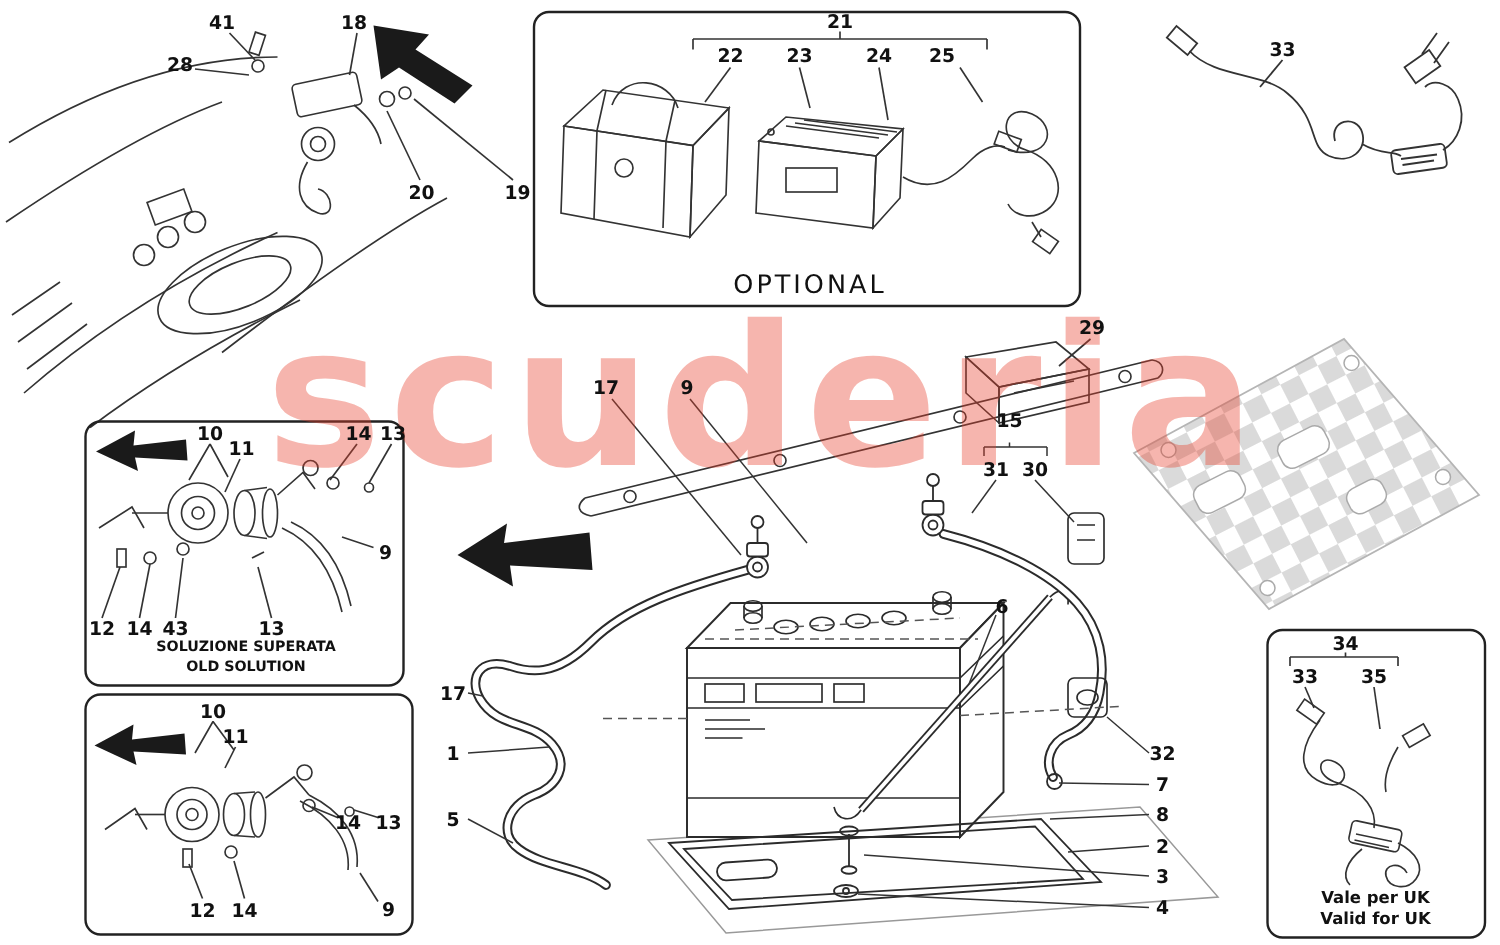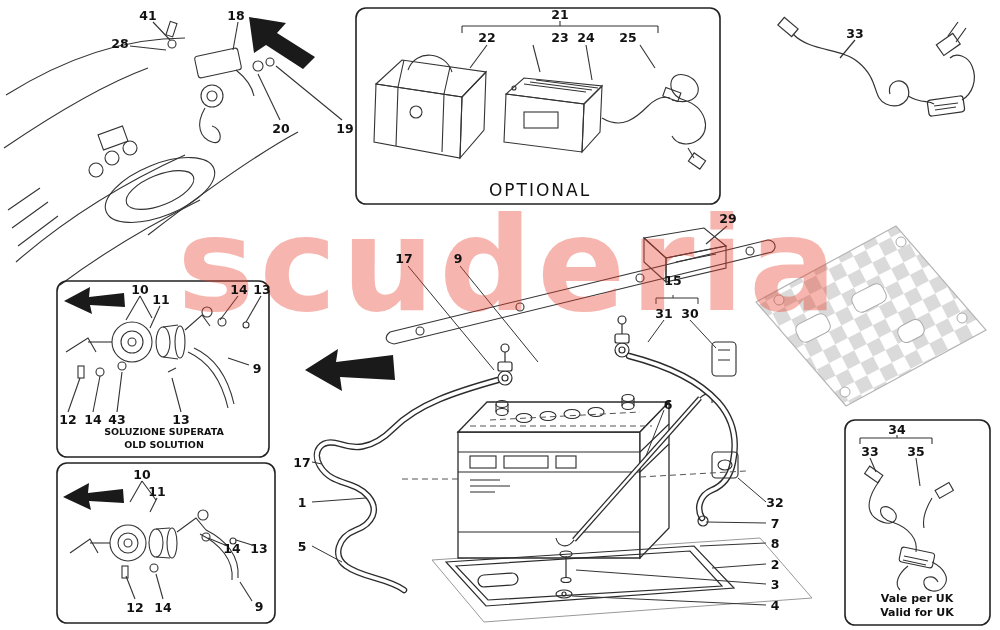--- a/index.html
+++ b/index.html
@@ -341,21 +341,21 @@
   </div>
 
   <span class="co" style="left:148px;top:15px">41</span>
   <span class="co" style="left:120px;top:43px">28</span>
   <span class="co" style="left:236px;top:15px">18</span>
   <span class="co" style="left:281px;top:128px">20</span>
   <span class="co" style="left:345px;top:128px">19</span>
 
   <span class="co" style="left:560px;top:14px">21</span>
   <span class="co" style="left:487px;top:37px">22</span>
-  <span class="co" style="left:560px;top:37px">23</span>
+  <span class="co" style="left:533px;top:37px">23</span>
   <span class="co" style="left:586px;top:37px">24</span>
   <span class="co" style="left:628px;top:37px">25</span>
 
   <span class="co" style="left:855px;top:33px">33</span>
 
   <span class="co" style="left:140px;top:289px">10</span>
   <span class="co" style="left:161px;top:299px">11</span>
   <span class="co" style="left:239px;top:289px">14</span>
   <span class="co" style="left:262px;top:289px">13</span>
   <span class="co" style="left:257px;top:368px">9</span>

